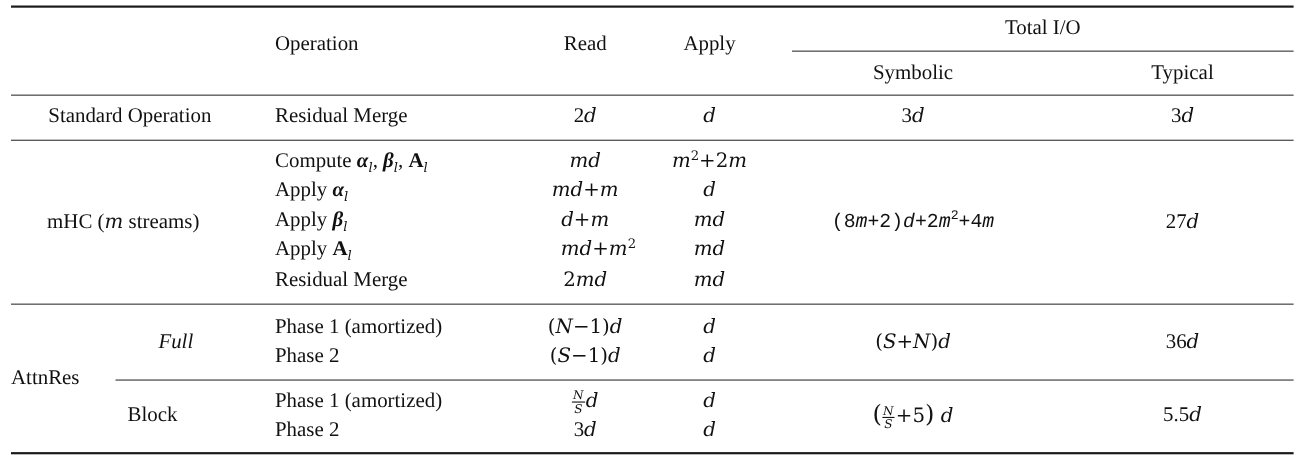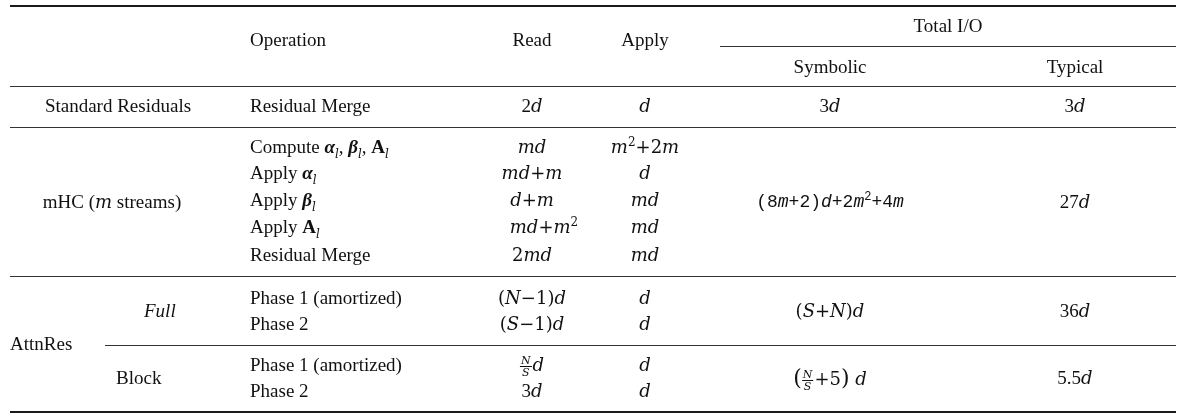--- a/index.html
+++ b/index.html
@@ -35,21 +35,21 @@
 <div>
   <span class="t" style="left:250px; top:29px;">Operation</span>
   <span class="t c" style="left:532px; top:29px;">Read</span>
   <span class="t c" style="left:645px; top:29px;">Apply</span>
   <span class="t c" style="left:948px; top:15px;">Total I/O</span>
   <span class="t c" style="left:830px; top:56px;">Symbolic</span>
   <span class="t c" style="left:1075px; top:56px;">Typical</span>
 </div>
 
 <div>
-  <span class="t c" style="left:118px; top:95px;">Standard Residuals</span>
+  <span class="t c" style="left:118px; top:95px;">Standard Operation</span>
   <span class="t" style="left:250px; top:95px;">Residual Merge</span>
   <span class="t c" style="left:532px; top:95px;"><span>2</span><span class="m">d</span></span>
   <span class="t c m" style="left:645px; top:95px;">d</span>
   <span class="t c" style="left:830px; top:95px;"><span>3</span><span class="m">d</span></span>
   <span class="t c" style="left:1075px; top:95px;"><span>3</span><span class="m">d</span></span>
 </div>
 
 <div>
   <span class="t c" style="left:112px; top:191px;"><span>mHC (</span><span class="m">m</span><span> streams)</span></span>
 

